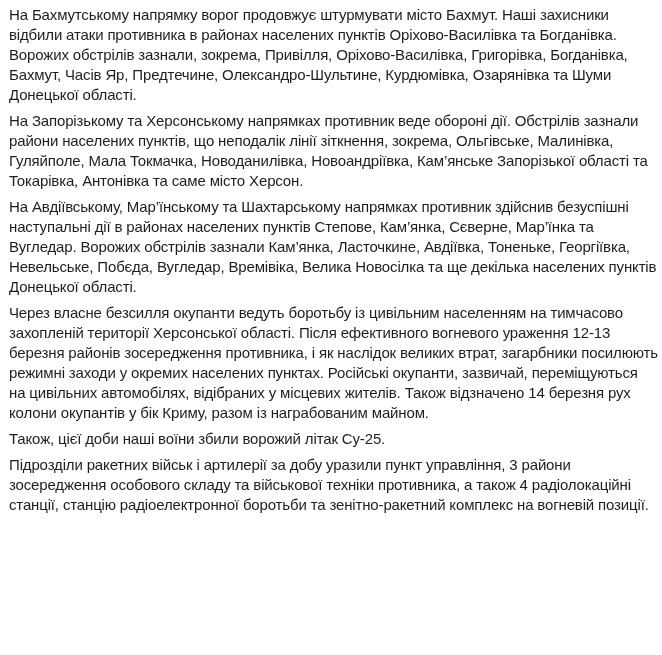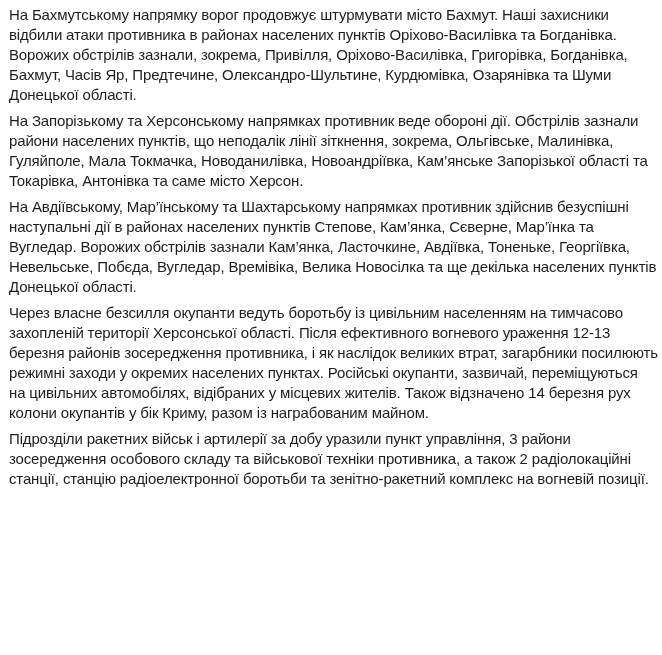--- a/index.html
+++ b/index.html
@@ -26,14 +26,15 @@
   }
 </style>
 </head>
 <body>
 
 <div class="page">
   <p>На Бахмутському напрямку ворог продовжує штурмувати місто Бахмут. Наші захисники відбили атаки противника в районах населених пунктів Оріхово-Василівка та Богданівка. Ворожих обстрілів зазнали, зокрема, Привілля, Оріхово-Василівка, Григорівка, Богданівка, Бахмут, Часів Яр, Предтечине, Олександро-Шультине, Курдюмівка, Озарянівка та Шуми Донецької області.</p>
   <p>На Запорізькому та Херсонському напрямках противник веде обороні дії. Обстрілів зазнали райони населених пунктів, що неподалік лінії зіткнення, зокрема, Ольгівське, Малинівка, Гуляйполе, Мала Токмачка, Новоданилівка, Новоандріївка, Кам’янське Запорізької області та Токарівка, Антонівка та саме місто Херсон.</p>
   <p>На Авдіївському, Мар’їнському та Шахтарському напрямках противник здійснив безуспішні наступальні дії в районах населених пунктів Степове, Кам’янка, Сєверне, Мар’їнка та Вугледар. Ворожих обстрілів зазнали Кам’янка, Ласточкине, Авдіївка, Тоненьке, Георгіївка, Невельське, Побєда, Вугледар, Времівіка, Велика Новосілка та ще декілька населених пунктів Донецької області.</p>
   <p>Через власне безсилля окупанти ведуть боротьбу із цивільним населенням на тимчасово захопленій території Херсонської області. Після ефективного вогневого ураження 12-13 березня районів зосередження противника, і як наслідок великих втрат, загарбники посилюють режимні заходи у окремих населених пунктах. Російські окупанти, зазвичай, переміщуються на цивільних автомобілях, відібраних у місцевих жителів. Також відзначено 14 березня рух колони окупантів у бік Криму, разом із награбованим майном.</p>
-  <p>Підрозділи ракетних військ і артилерії за добу уразили пункт управління, 3 райони зосередження особового складу та військової техніки противника, а також 2 радіолокаційні станції, станцію радіоелектронної боротьби та зенітно-ракетний комплекс на вогневій позиції.</p>
+  <p>Також, цієї доби наші воїни збили ворожий літак Су-25.</p>
+  <p>Підрозділи ракетних військ і артилерії за добу уразили пункт управління, 3 райони зосередження особового складу та військової техніки противника, а також 4 радіолокаційні станції, станцію радіоелектронної боротьби та зенітно-ракетний комплекс на вогневій позиції.</p>
 </div>
 
 </body></html>

